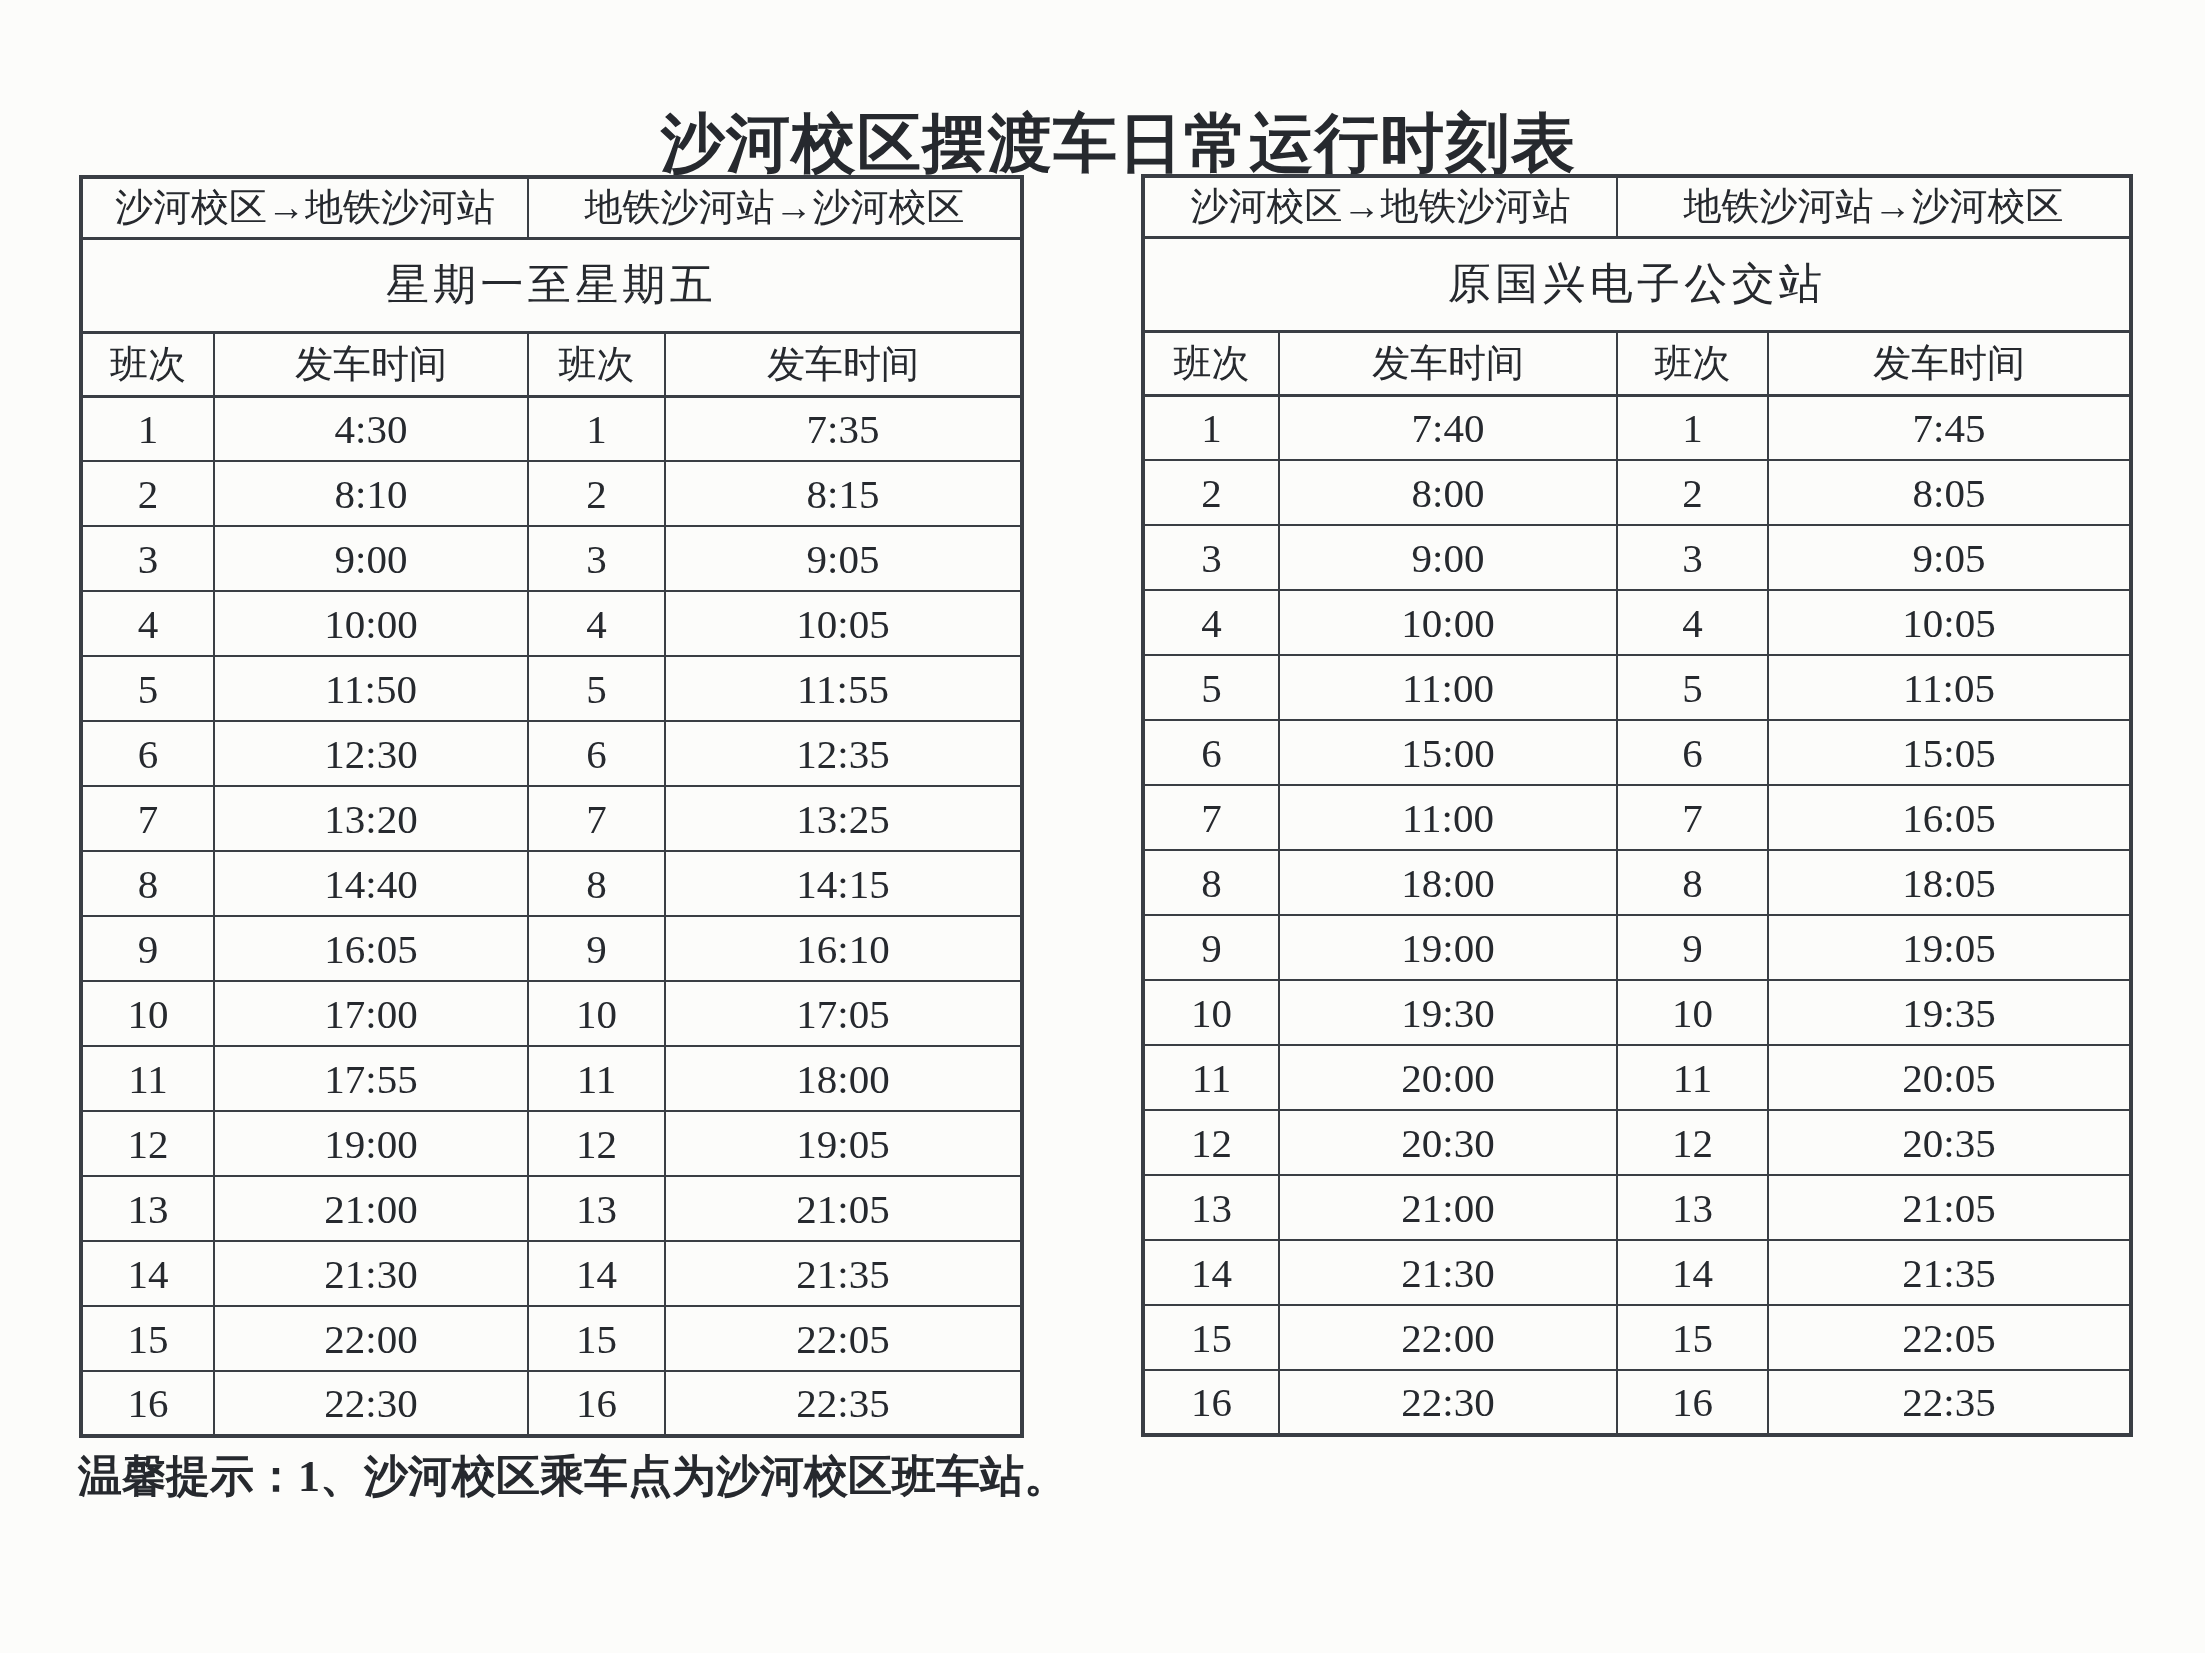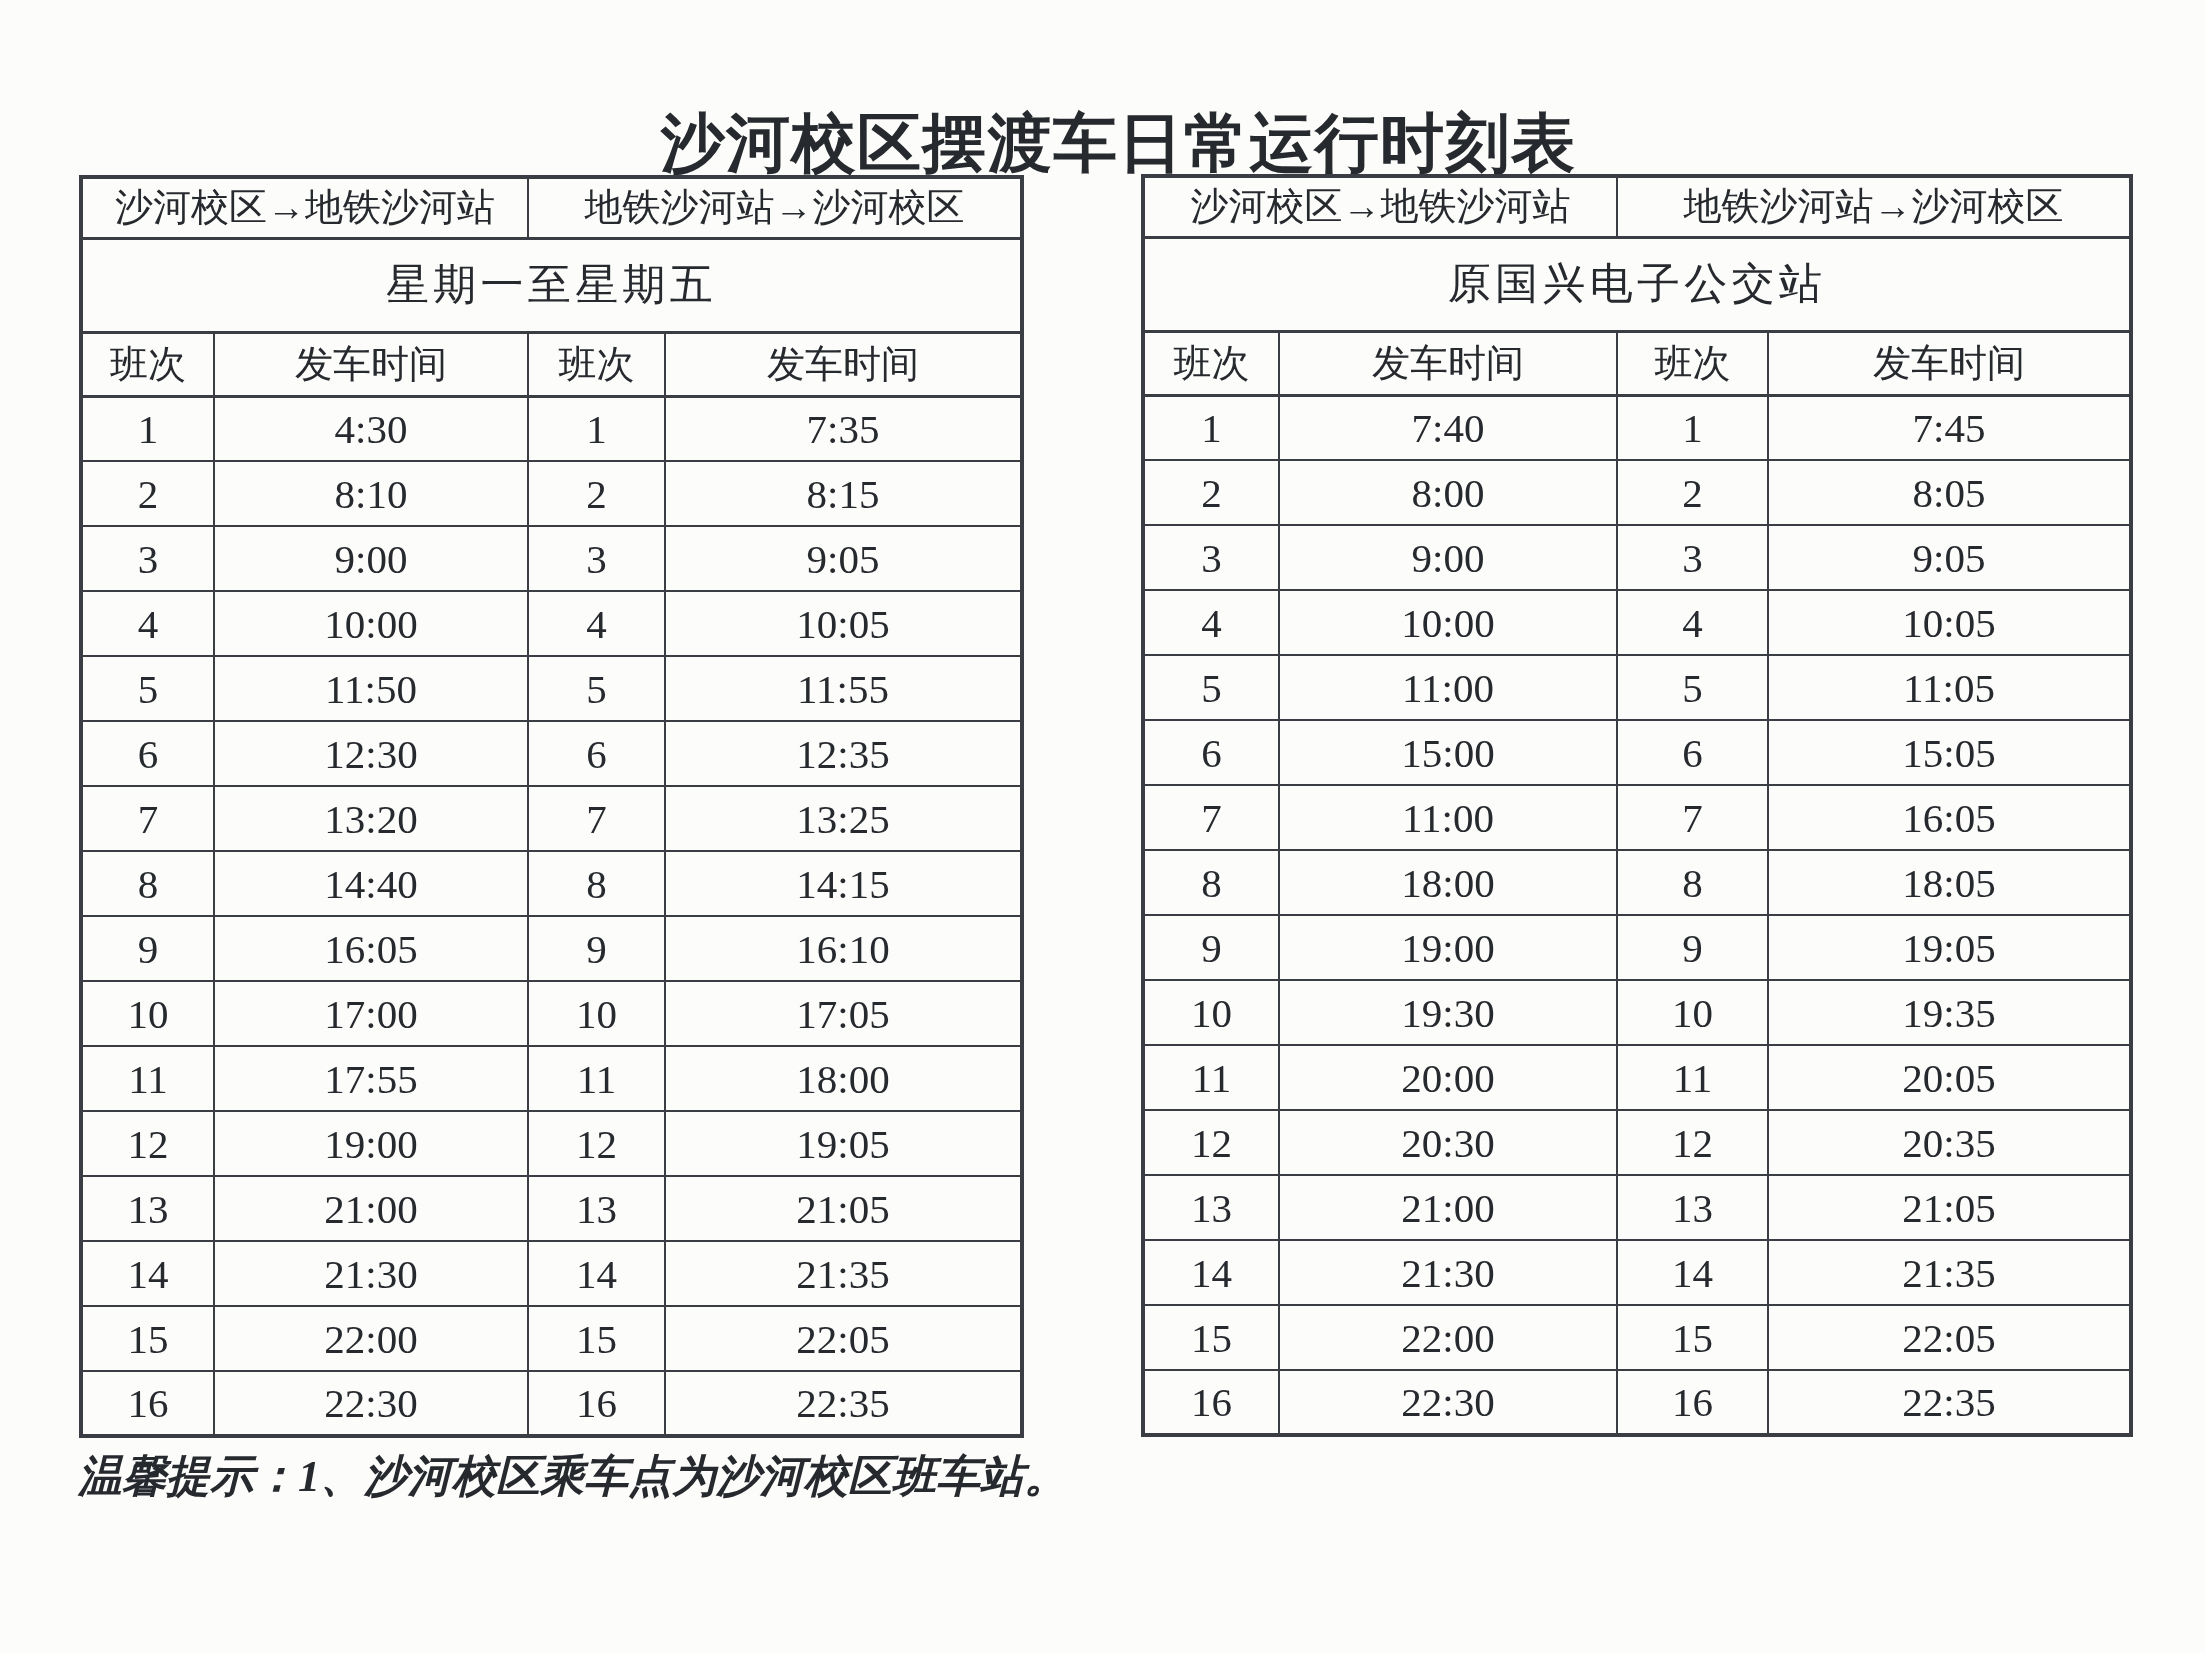--- a/index.html
+++ b/index.html
@@ -49,21 +49,20 @@
   .tt-weekday tbody tr{height:65px;}
   .tt-weekend tbody tr{height:65px;}
   .tt tbody td{font-size:41px;}
   .notes{
     position:absolute;
     left:78px;top:1449px;
     width:2086px;
     font-size:44px;
     font-weight:bold;
     line-height:55px;
-    font-style:italic;
   }
   .notes p{margin:0;}
   .note-2{margin-top:31px !important;padding-left:213px;}
 </style>
 </head>
 <body>
 
 <div class="page">
 
   <h1 class="title">沙河校区摆渡车日常运行时刻表</h1>

